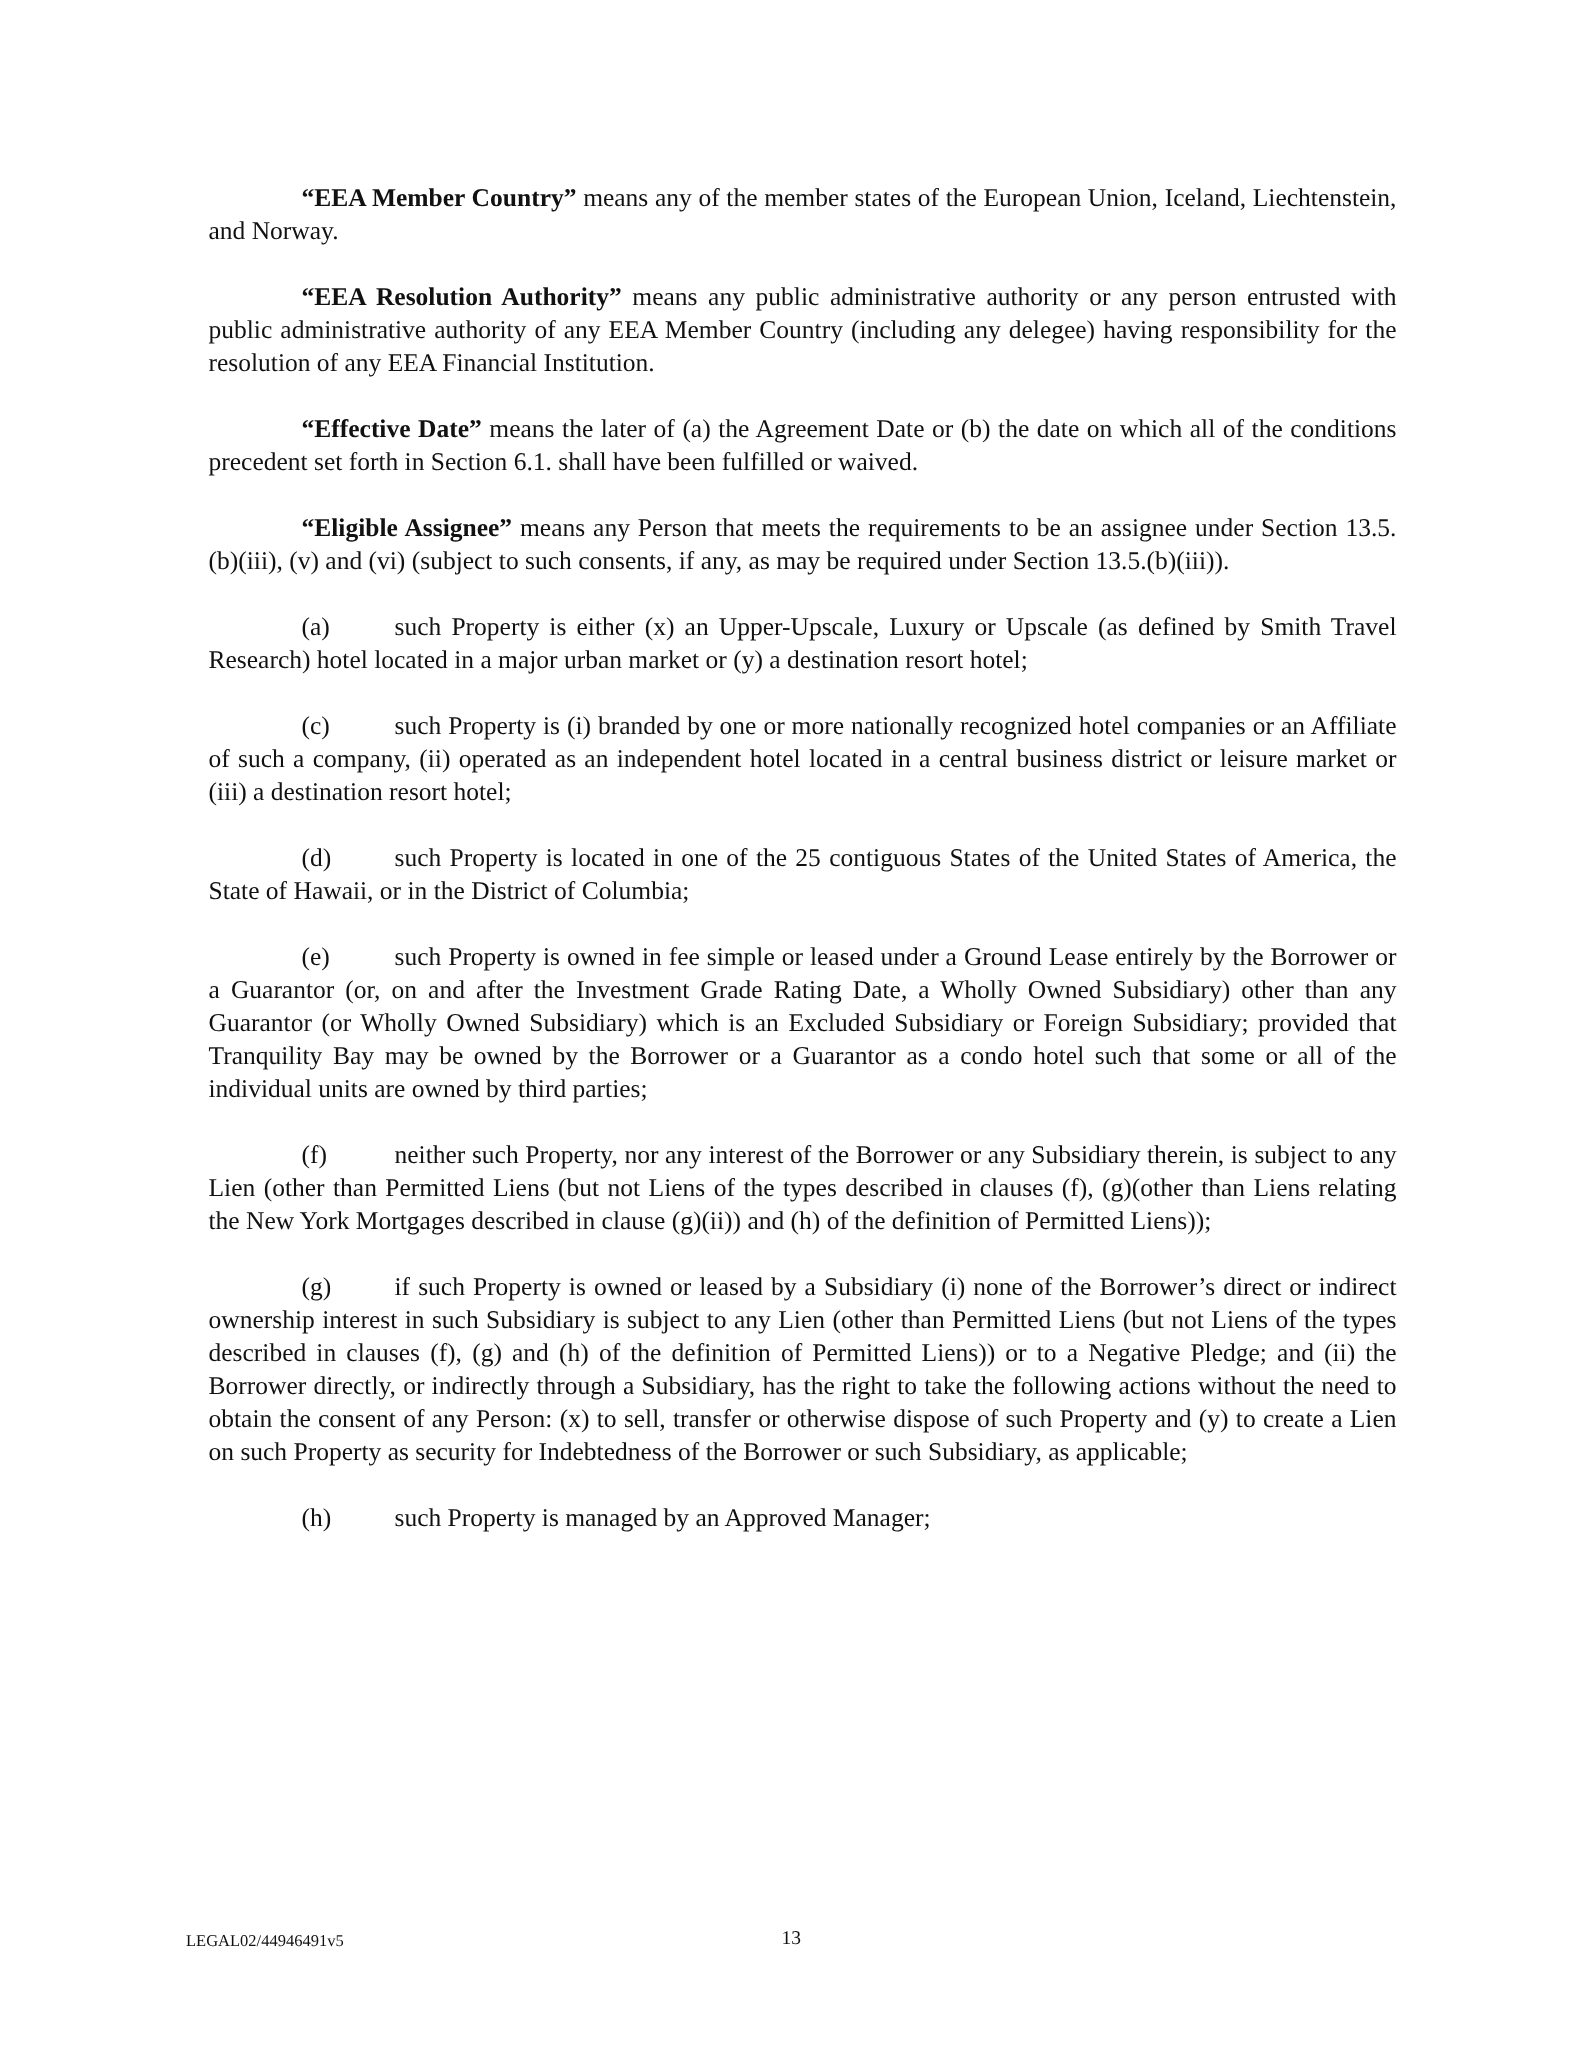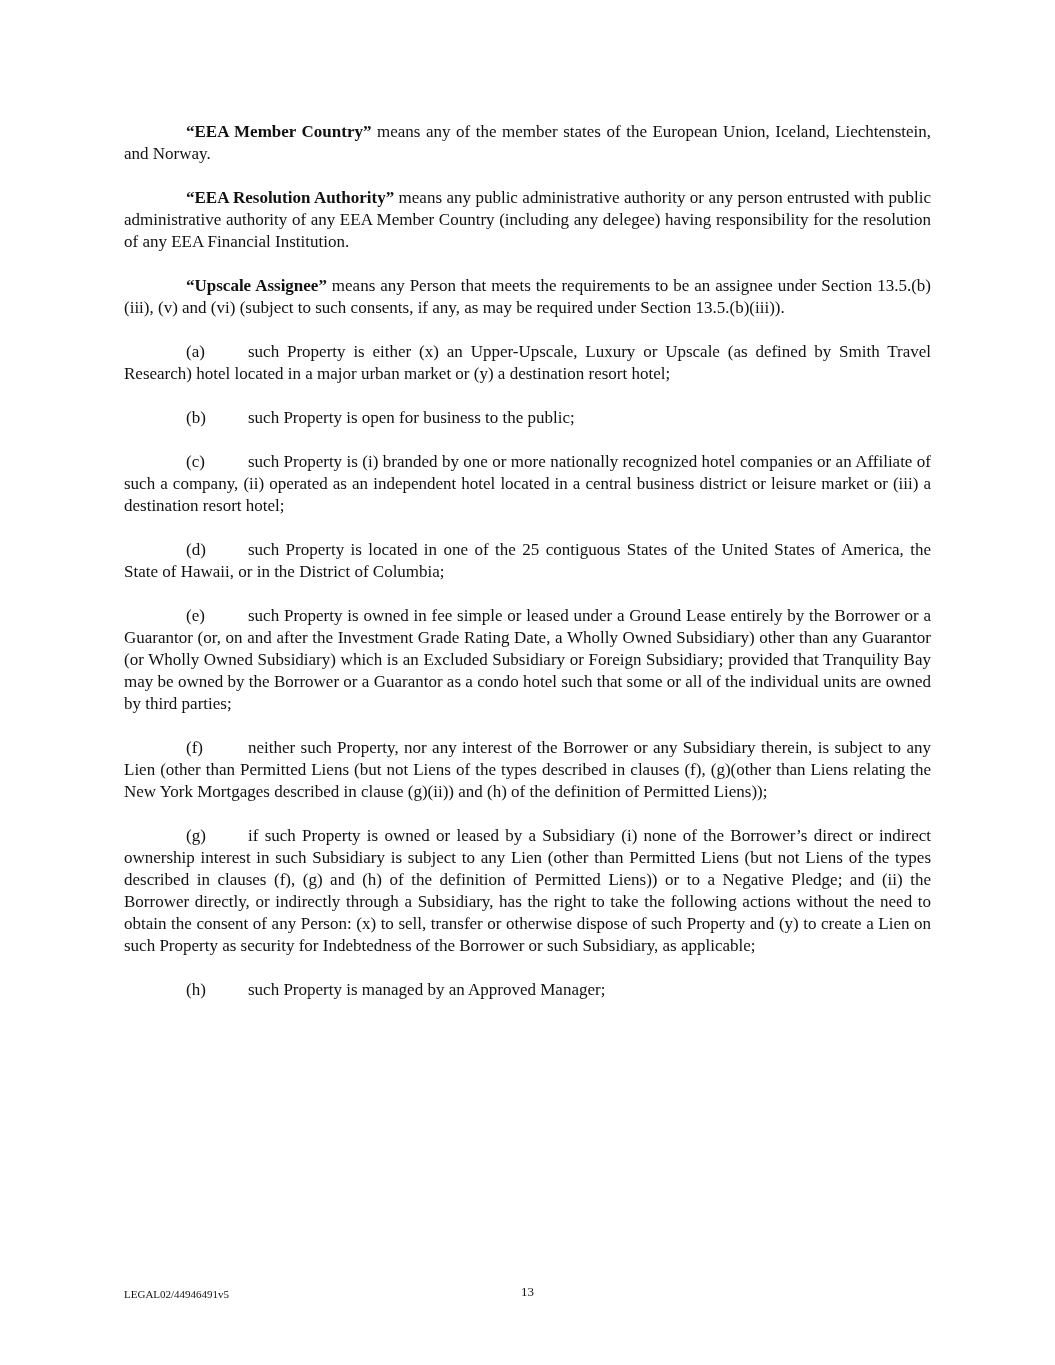--- a/index.html
+++ b/index.html
@@ -18,21 +18,21 @@
     line-height: 22px;
     overflow: hidden;
   }
   .content {
     position: absolute;
     top: 121px;
     left: 124px;
     width: 807px;
   }
   .para {
-    margin: 0 0 22px 0;
+    margin: 0 0 22px 15px;
     text-align: justify;
     text-indent: 62px;
   }
   .term {
     font-weight: bold;
   }
   .clabel {
     display: inline-block;
     width: 62px;
     text-indent: 0;
@@ -58,27 +58,27 @@
 </head>
 <body>
 
 <div class="page">
   <div class="content">
 
     <p class="para"><span class="term">“EEA Member Country”</span><span> means any of the member states of the European Union, Iceland, Liechtenstein, and Norway.</span></p>
 
     <p class="para"><span class="term">“EEA Resolution Authority”</span><span> means any public administrative authority or any person entrusted with public administrative authority of any EEA Member Country (including any delegee) having responsibility for the resolution of any EEA Financial Institution.</span></p>
 
+    <p class="para"><span class="term">“Effective Date”</span><span> means the later of (a) the Agreement Date or (b) the date on which all of the conditions precedent set forth in Section 6.1. shall have been fulfilled or waived.</span></p>
 
-    <p class="para"><span class="term">“Upscale Assignee”</span><span> means any Person that meets the requirements to be an assignee under Section 13.5.(b)(iii), (v) and (vi) (subject to such consents, if any, as may be required under Section 13.5.(b)(iii)).</span></p>
+    <p class="para"><span class="term">“Eligible Assignee”</span><span> means any Person that meets the requirements to be an assignee under Section 13.5.(b)(iii), (v) and (vi) (subject to such consents, if any, as may be required under Section 13.5.(b)(iii)).</span></p>
 
 
     <p class="para"><span class="clabel">(a)</span><span>such Property is either (x) an Upper-Upscale, Luxury or Upscale (as defined by Smith Travel Research) hotel located in a major urban market or (y) a destination resort hotel;</span></p>
 
-    <p class="para"><span class="clabel">(b)</span><span>such Property is open for business to the public;</span></p>
 
     <p class="para"><span class="clabel">(c)</span><span>such Property is (i) branded by one or more nationally recognized hotel companies or an Affiliate of such a company, (ii) operated as an independent hotel located in a central business district or leisure market or (iii) a destination resort hotel;</span></p>
 
     <p class="para"><span class="clabel">(d)</span><span>such Property is located in one of the 25 contiguous States of the United States of America, the State of Hawaii, or in the District of Columbia;</span></p>
 
     <p class="para"><span class="clabel">(e)</span><span>such Property is owned in fee simple or leased under a Ground Lease entirely by the Borrower or a Guarantor (or, on and after the Investment Grade Rating Date, a Wholly Owned Subsidiary) other than any Guarantor (or Wholly Owned Subsidiary) which is an Excluded Subsidiary or Foreign Subsidiary; provided that Tranquility Bay may be owned by the Borrower or a Guarantor as a condo hotel such that some or all of the individual units are owned by third parties;</span></p>
 
     <p class="para"><span class="clabel">(f)</span><span>neither such Property, nor any interest of the Borrower or any Subsidiary therein, is subject to any Lien (other than Permitted Liens (but not Liens of the types described in clauses (f), (g)(other than Liens relating the New York Mortgages described in clause (g)(ii)) and (h) of the definition of Permitted Liens));</span></p>
 
     <p class="para"><span class="clabel">(g)</span><span>if such Property is owned or leased by a Subsidiary (i) none of the Borrower’s direct or indirect ownership interest in such Subsidiary is subject to any Lien (other than Permitted Liens (but not Liens of the types described in clauses (f), (g) and (h) of the definition of Permitted Liens)) or to a Negative Pledge; and (ii) the Borrower directly, or indirectly through a Subsidiary, has the right to take the following actions without the need to obtain the consent of any Person: (x) to sell, transfer or otherwise dispose of such Property and (y) to create a Lien on such Property as security for Indebtedness of the Borrower or such Subsidiary, as applicable;</span></p>

